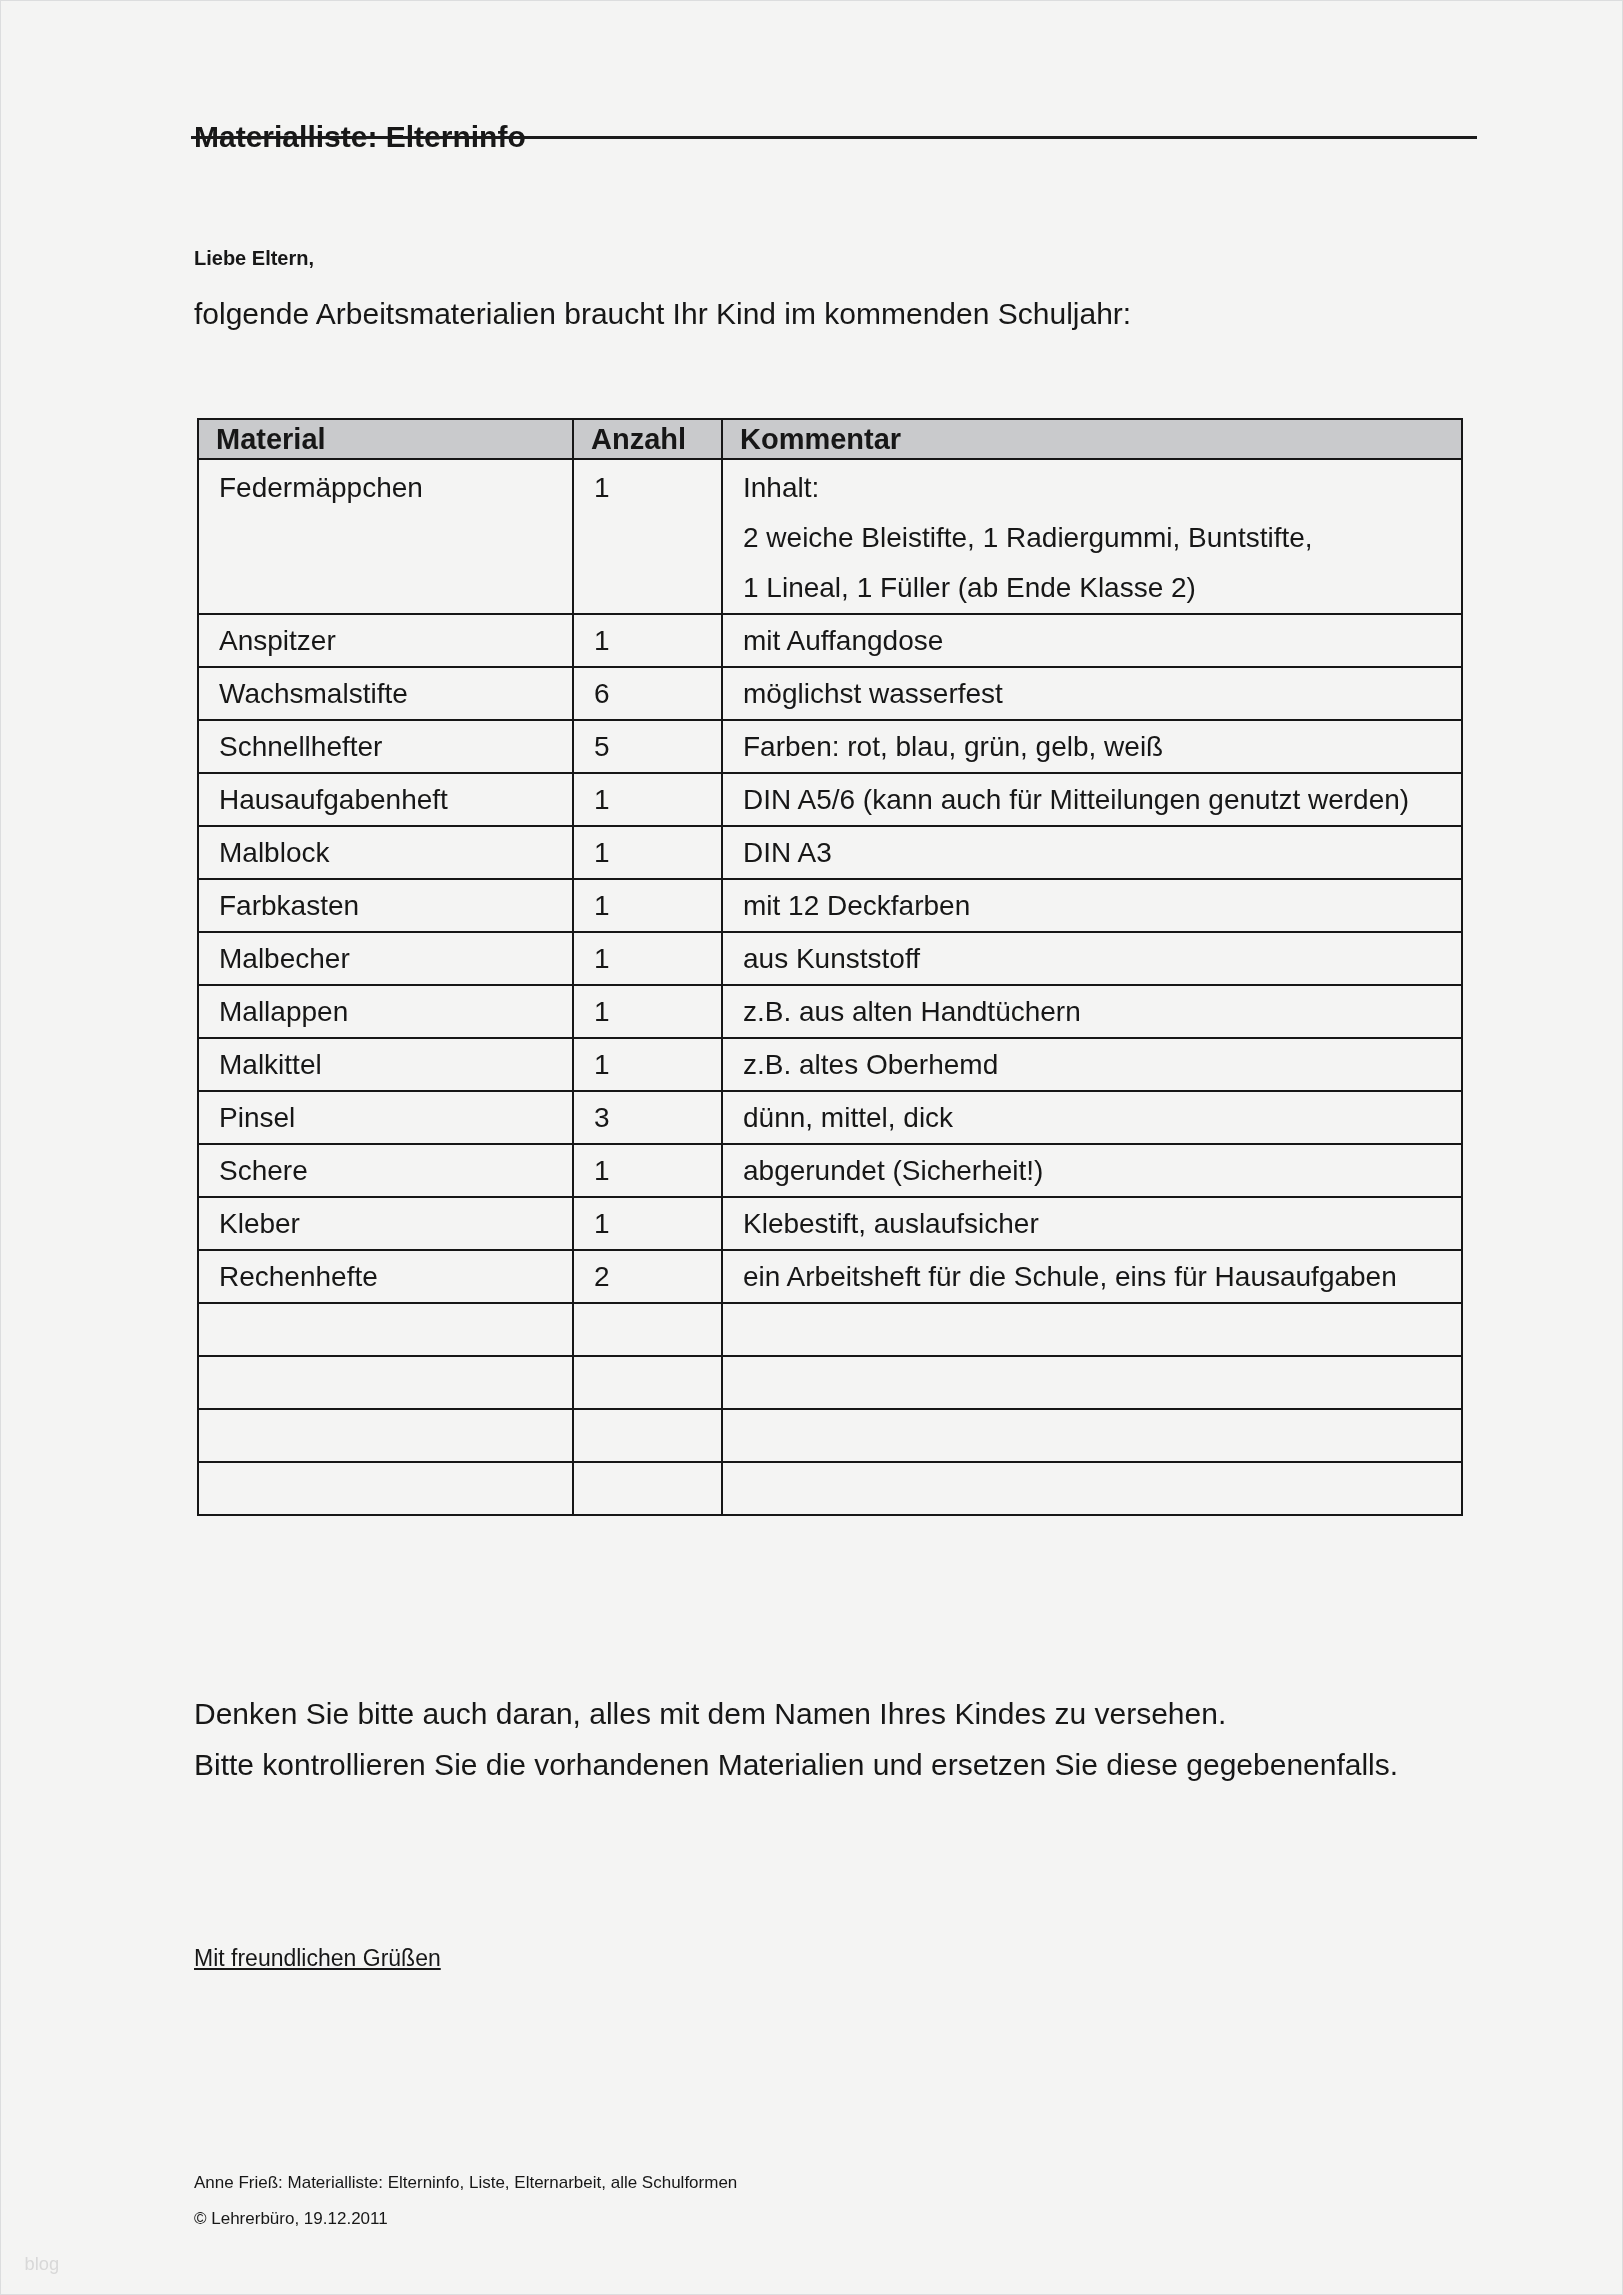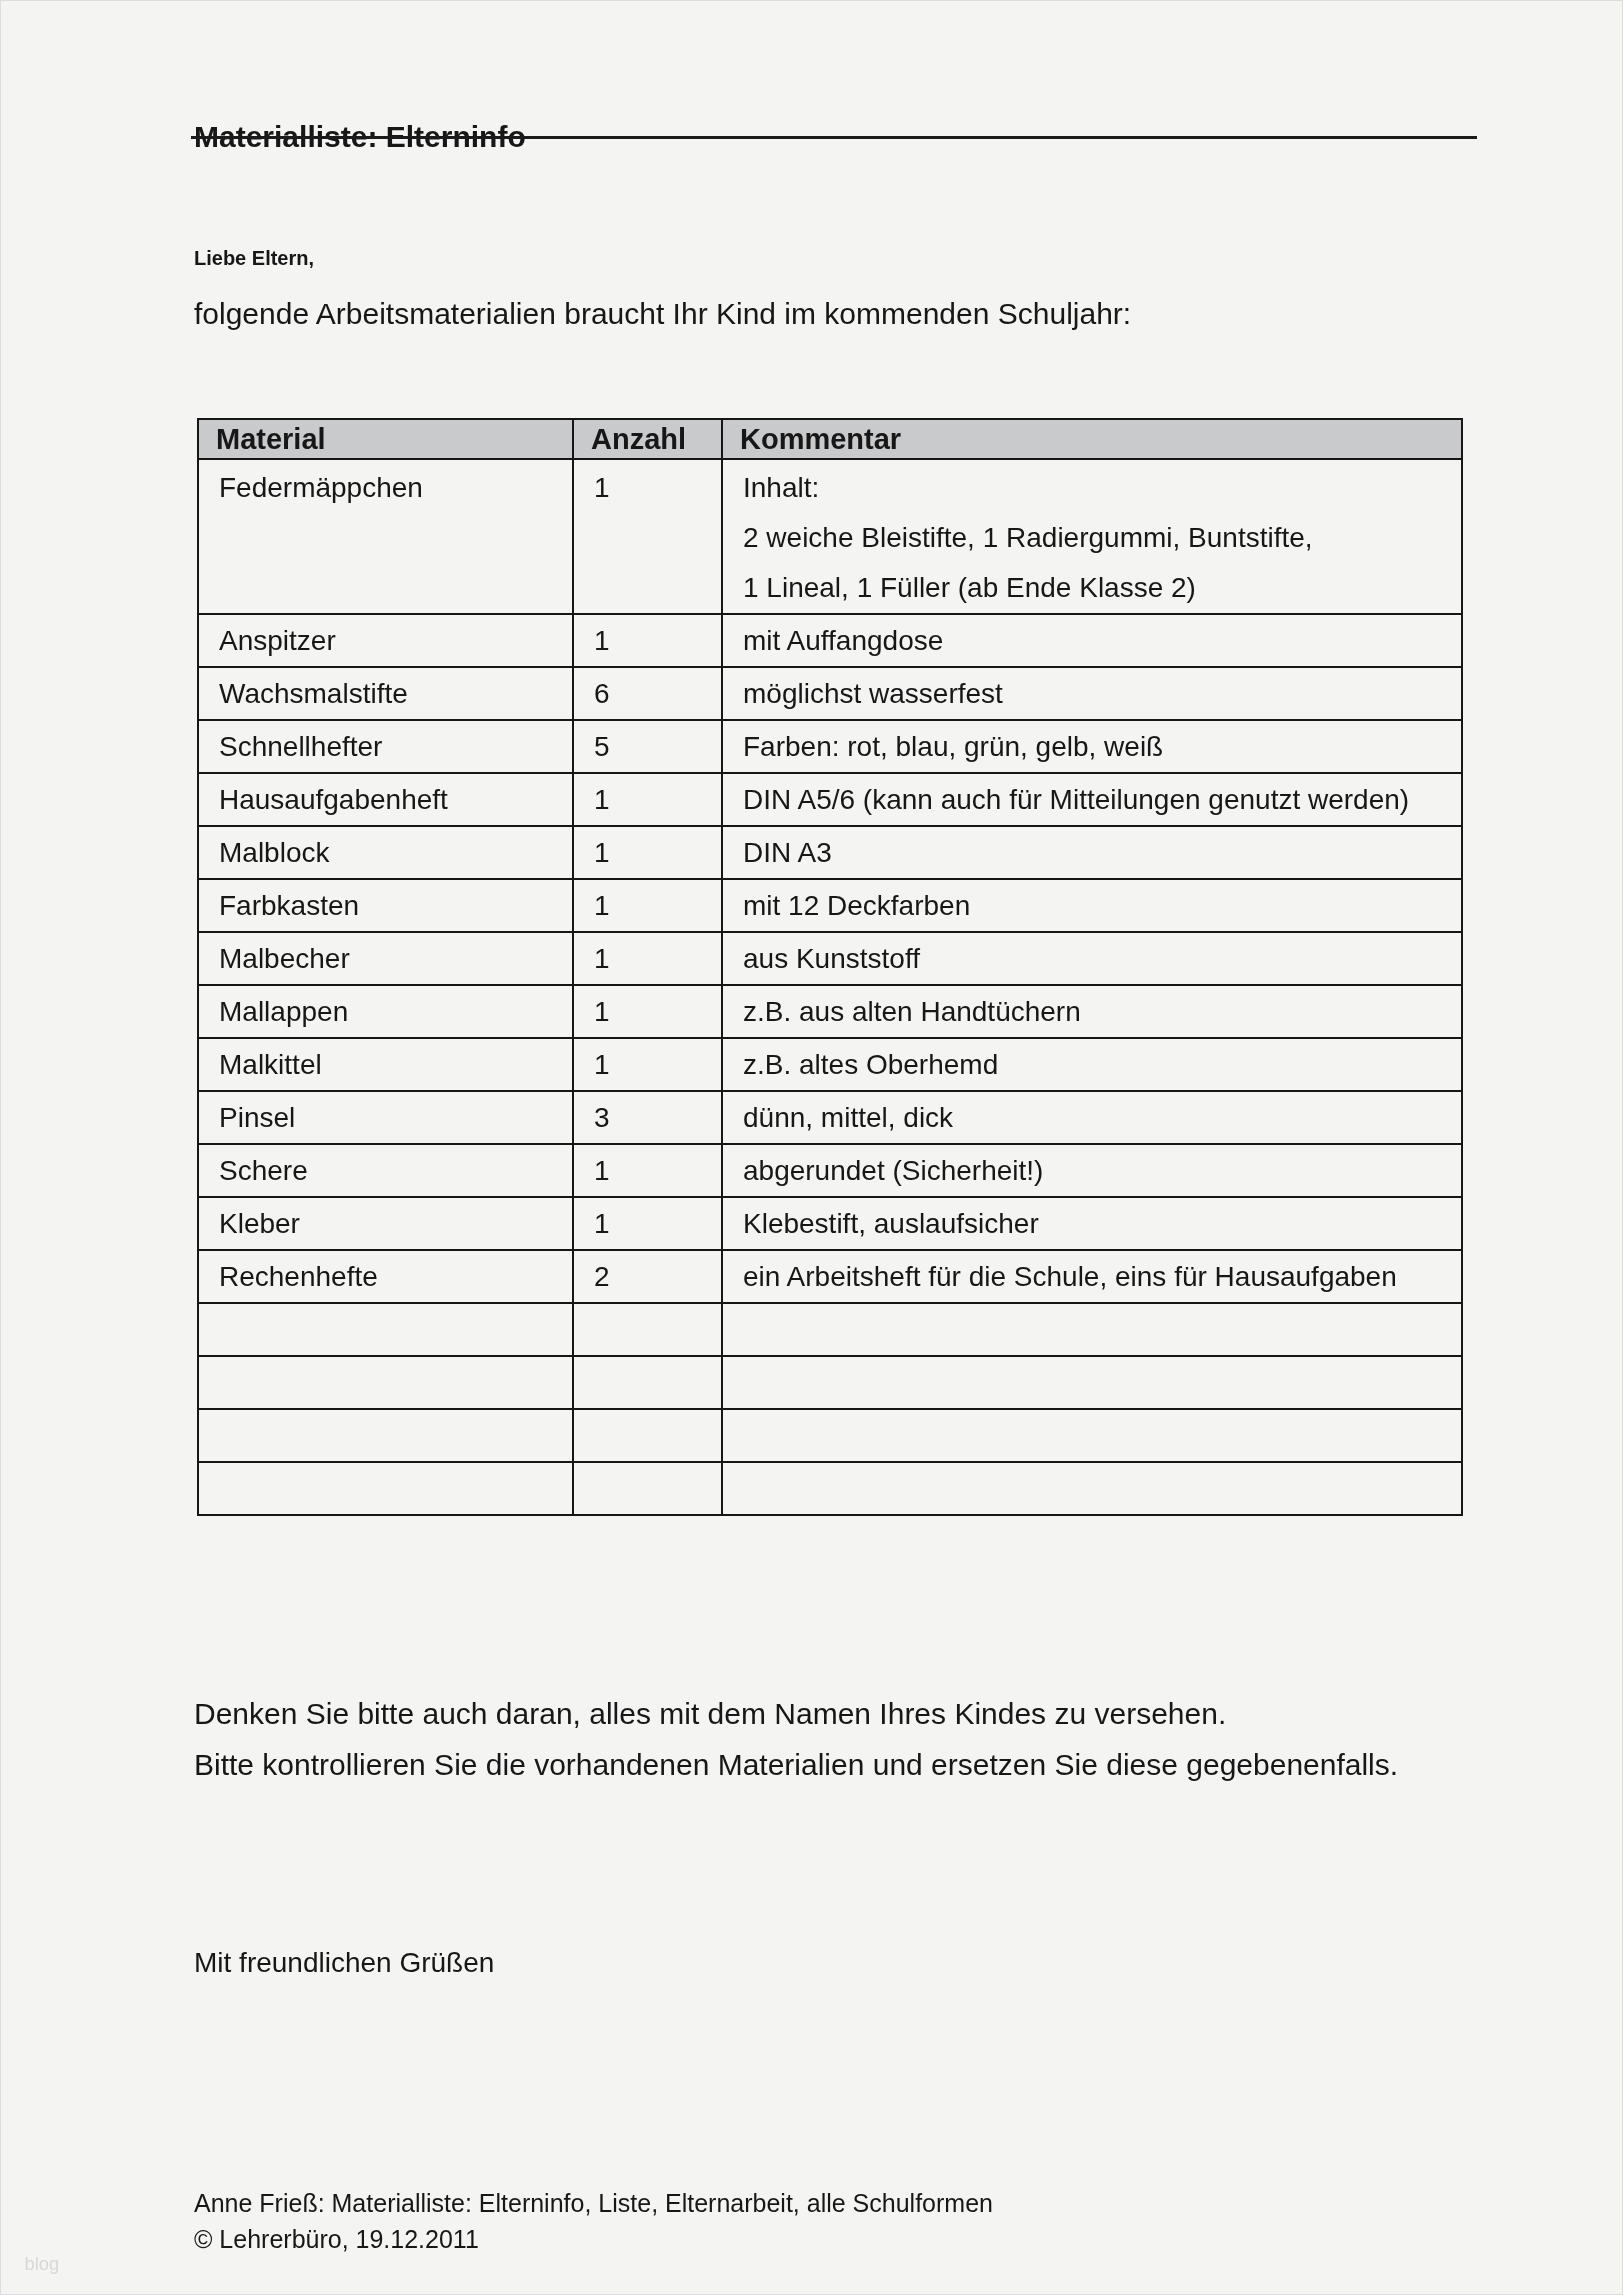--- a/index.html
+++ b/index.html
@@ -85,31 +85,31 @@
   .notes {
     left: 193px;
     top: 1687px;
     font-size: 30px;
     line-height: 51px;
     white-space: nowrap;
   }
   .closing {
     left: 193px;
     top: 1917px;
-    font-size: 28px;
+    font-size: 23px;
     line-height: 34px;
     white-space: nowrap;
+    text-decoration: underline;
   }
   .footer-credits {
     left: 193px;
     top: 2164px;
-    font-size: 25px;
+    font-size: 17px;
     line-height: 36px;
     white-space: nowrap;
-    margin-top: 20px;
   }
   .watermark {
     left: 23.6px;
     top: 2253px;
     font-size: 18.3px;
     color: #d8d8d8;
     line-height: 19.6px;
   }
 </style>
 </head>

